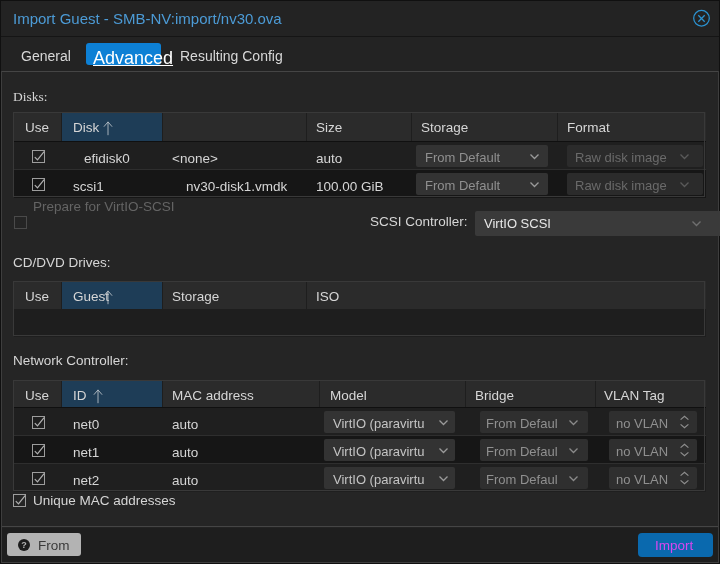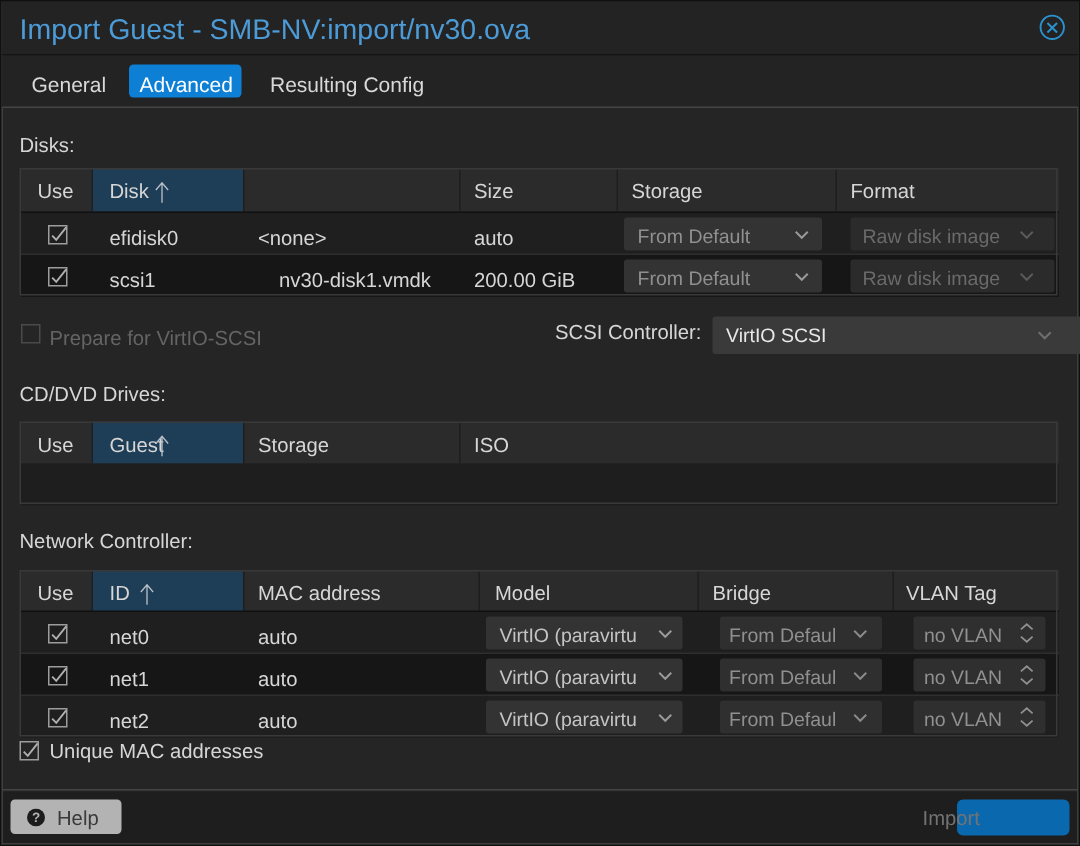--- a/index.html
+++ b/index.html
@@ -13,36 +13,36 @@
 .cb { position:absolute; width:15px; height:15px; }
 .dd { position:absolute; height:22px; background:#333333; border-radius:2px; overflow:hidden; }
 .dd .lbl { position:absolute; left:9px; top:6px; font-size:13px; line-height:13px; color:#909090; white-space:nowrap; }
 .chev { position:absolute; }
 </style>
 </head>
 <body>
 <div id="win"></div>
 
 <div class="abs" style="left:1px;top:1px;width:718px;height:35px;background:#232323;"></div>
-<div class="t" style="left:13px;top:11px;font-size:19px;color:#4c9bd6;">Import Guest - SMB-NV:import/nv30.ova</div>
+<div class="t" style="left:13px;top:11px;font-size:15px;color:#4c9bd6;">Import Guest - SMB-NV:import/nv30.ova</div>
 <svg class="abs" style="left:692px;top:9px;" width="19" height="19" viewBox="0 0 19 19">
   <circle cx="9.5" cy="9.2" r="7.8" fill="none" stroke="#2b92d0" stroke-width="1.25"></circle>
   <path d="M6.3 6.3 L12.7 12.7 M12.7 6.3 L6.3 12.7" stroke="#2b92d0" stroke-width="1.3"></path>
 </svg>
 
 <div class="abs" style="left:1px;top:36px;width:718px;height:1px;background:#151515;"></div>
 <div class="abs" style="left:1px;top:37px;width:718px;height:34px;background:#232323;"></div>
 <div class="t" style="left:21px;top:49px;font-size:14px;color:#d8d8d8;">General</div>
 <div class="abs" style="left:86px;top:43px;width:75px;height:22px;background:#0d80d5;border-radius:3px;"></div>
-<div class="t" style="left:93px;top:49px;font-size:14px;color:#ffffff;">Advanced</div>
+<div class="t" style="left:93px;top:49px;font-size:18px;color:#ffffff;text-decoration:underline;">Advanced</div>
 <div class="t" style="left:180px;top:49px;font-size:14px;color:#d8d8d8;">Resulting Config</div>
 
 <div class="abs" style="left:2px;top:71px;width:716px;height:456px;background:#252525;border-top:1px solid #454545;border-bottom:1px solid #454545;"></div>
 
-<div class="t" style="left:13px;top:90px;">Disks:</div>
+<div class="t" style="left:13px;top:90px;font-family:Liberation Serif, serif;">Disks:</div>
 
 <div class="abs" style="left:14px;top:112px;width:692px;height:29px;background:#2b2b2b;"></div>
 <div class="abs" style="left:61px;top:112px;width:101px;height:29px;background:#1e3d57;"></div>
 <div class="hdrline" style="left:61px;top:112px;height:29px;"></div>
 <div class="hdrline" style="left:162px;top:112px;height:29px;"></div>
 <div class="hdrline" style="left:306px;top:112px;height:29px;"></div>
 <div class="hdrline" style="left:411px;top:112px;height:29px;"></div>
 <div class="hdrline" style="left:557px;top:112px;height:29px;"></div>
 <div class="t" style="left:25px;top:121px;">Use</div>
 <div class="t" style="left:73px;top:121px;">Disk</div>
@@ -56,21 +56,21 @@
 <div class="abs" style="left:14px;top:141px;width:692px;height:1px;background:#101010;"></div>
 
 <div class="abs" style="left:14px;top:142px;width:692px;height:28px;background:#1f1f1f;"></div>
 <div class="abs" style="left:14px;top:170px;width:692px;height:28px;background:#161616;"></div>
 <div class="abs" style="left:14px;top:169px;width:692px;height:1px;background:#2e2e2e;"></div>
 
 <svg class="cb" style="left:31px;top:149px;" viewBox="0 0 15 15">
     <rect x="1.5" y="1.5" width="12" height="12" fill="none" stroke="#9d9d9d" stroke-width="1"></rect>
     <path d="M3.8 8.1 L6.5 10.9 L13.1 2.6" fill="none" stroke="#b0b0b0" stroke-width="1.25"></path>
   </svg>
-<div class="t" style="left:73px;top:152px;text-align:right;">efidisk0</div>
+<div class="t" style="left:84px;top:152px;text-align:right;">efidisk0</div>
 <div class="t" style="left:172px;top:152px;">&lt;none&gt;</div>
 <div class="t" style="left:316px;top:152px;">auto</div>
 <div class="dd" style="left:416px;top:145px;width:132px;">
     <span class="lbl">From Default</span>
   <svg class="chev" style="left:113px;top:8px;" width="11" height="7" viewBox="0 0 11 7">
       <path d="M1.5 1.5 L5.5 5.5 L9.5 1.5" fill="none" stroke="#9a9a9a" stroke-width="1.3"></path>
     </svg>
   </div>
 <div class="dd" style="left:567px;top:145px;width:136px;background:#2b2b2b;">
     <span class="lbl" style="color:#6a6a6a;left:8px;">Raw disk image</span>
@@ -78,40 +78,40 @@
       <path d="M1.5 1.5 L5.5 5.5 L9.5 1.5" fill="none" stroke="#5a5a5a" stroke-width="1.3"></path>
     </svg>
   </div>
 
 <svg class="cb" style="left:31px;top:177px;" viewBox="0 0 15 15">
     <rect x="1.5" y="1.5" width="12" height="12" fill="none" stroke="#9d9d9d" stroke-width="1"></rect>
     <path d="M3.8 8.1 L6.5 10.9 L13.1 2.6" fill="none" stroke="#b0b0b0" stroke-width="1.25"></path>
   </svg>
 <div class="t" style="left:73px;top:180px;">scsi1</div>
 <div class="t" style="left:172px;top:180px;margin-left:14px;">nv30-disk1.vmdk</div>
-<div class="t" style="left:316px;top:180px;">200.00 GiB</div>
+<div class="t" style="left:316px;top:180px;">100.00 GiB</div>
 <div class="dd" style="left:416px;top:173px;width:132px;">
     <span class="lbl">From Default</span>
   <svg class="chev" style="left:113px;top:8px;" width="11" height="7" viewBox="0 0 11 7">
       <path d="M1.5 1.5 L5.5 5.5 L9.5 1.5" fill="none" stroke="#9a9a9a" stroke-width="1.3"></path>
     </svg>
   </div>
 <div class="dd" style="left:567px;top:173px;width:136px;background:#2b2b2b;">
     <span class="lbl" style="color:#6a6a6a;left:8px;">Raw disk image</span>
   <svg class="chev" style="left:112px;top:8px;" width="11" height="7" viewBox="0 0 11 7">
       <path d="M1.5 1.5 L5.5 5.5 L9.5 1.5" fill="none" stroke="#5a5a5a" stroke-width="1.3"></path>
     </svg>
   </div>
 
 <div class="abs" style="left:13px;top:112px;width:692px;height:85px;border:1px solid #393939;background:none;"></div>
 
 <svg class="cb" style="left:13px;top:215px;" viewBox="0 0 15 15">
     <rect x="1.5" y="1.5" width="12" height="12" fill="none" stroke="#4a4a4a" stroke-width="1"></rect>
   </svg>
-<div class="t" style="left:33px;top:219px;color:#646464;">Prepare for VirtIO-SCSI</div>
+<div class="t" style="left:33px;top:200px;color:#646464;">Prepare for VirtIO-SCSI</div>
 <div class="t" style="left:370px;top:215px;">SCSI Controller:</div>
 <div class="dd" style="left:475px;top:211px;width:270px;height:25px;background:#3a3a3a;">
     <span class="lbl" style="color:#e8e8e8;top:6px;">VirtIO SCSI</span>
   <svg class="chev" style="left:216px;top:9px;" width="11" height="7" viewBox="0 0 11 7">
       <path d="M1.5 1.5 L5.5 5.5 L9.5 1.5" fill="none" stroke="#6f6f6f" stroke-width="1.4"></path>
     </svg>
   </div>
 
 <div class="t" style="left:13px;top:256px;">CD/DVD Drives:</div>
 <div class="abs" style="left:14px;top:281px;width:692px;height:28px;background:#2b2b2b;"></div>
@@ -237,15 +237,15 @@
     <path d="M3.8 8.1 L6.5 10.9 L13.1 2.6" fill="none" stroke="#b0b0b0" stroke-width="1.25"></path>
   </svg>
 <div class="t" style="left:33px;top:494px;">Unique MAC addresses</div>
 
 <div class="abs" style="left:2px;top:528px;width:716px;height:34px;background:#1e1e1e;"></div>
 <div class="abs" style="left:7px;top:533px;width:74px;height:23px;background:#b3b3b3;border-radius:3px;"></div>
 <svg class="abs" style="left:18px;top:539px;" width="12" height="12" viewBox="0 0 12 12">
   <circle cx="6" cy="6" r="6" fill="#1c1c1c"></circle>
   <text x="6" y="9" font-size="9" font-weight="bold" fill="#b3b3b3" text-anchor="middle" font-family="Liberation Sans, sans-serif">?</text>
 </svg>
-<div class="t" style="left:38px;top:538.5px;color:#3a3a3a;">Help</div>
+<div class="t" style="left:38px;top:538.5px;color:#3a3a3a;">From</div>
 <div class="abs" style="left:638px;top:533px;width:75px;height:24px;background:#0a69ae;border-radius:4px;"></div>
-<div class="t" style="left:615px;top:539px;color:#737373;">Import</div>
+<div class="t" style="left:655px;top:539px;color:#d946ef;">Import</div>
 
 </body></html>

